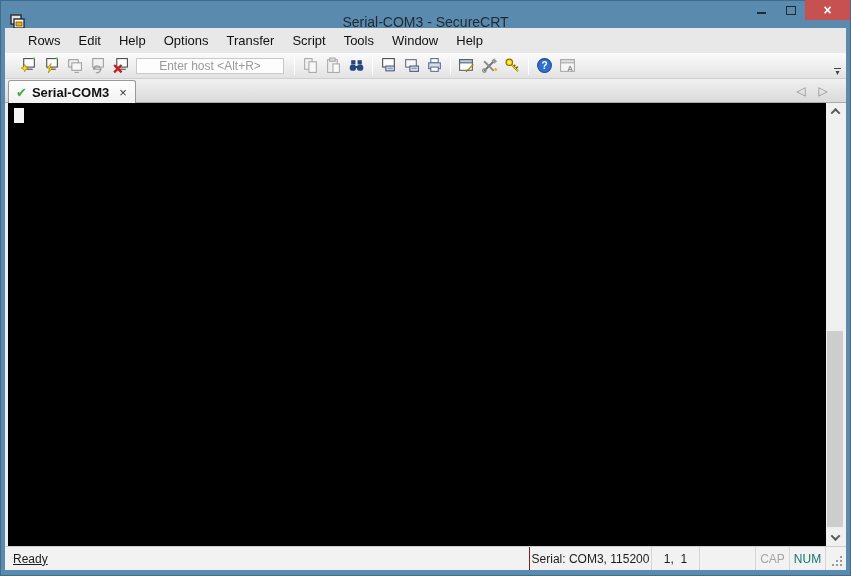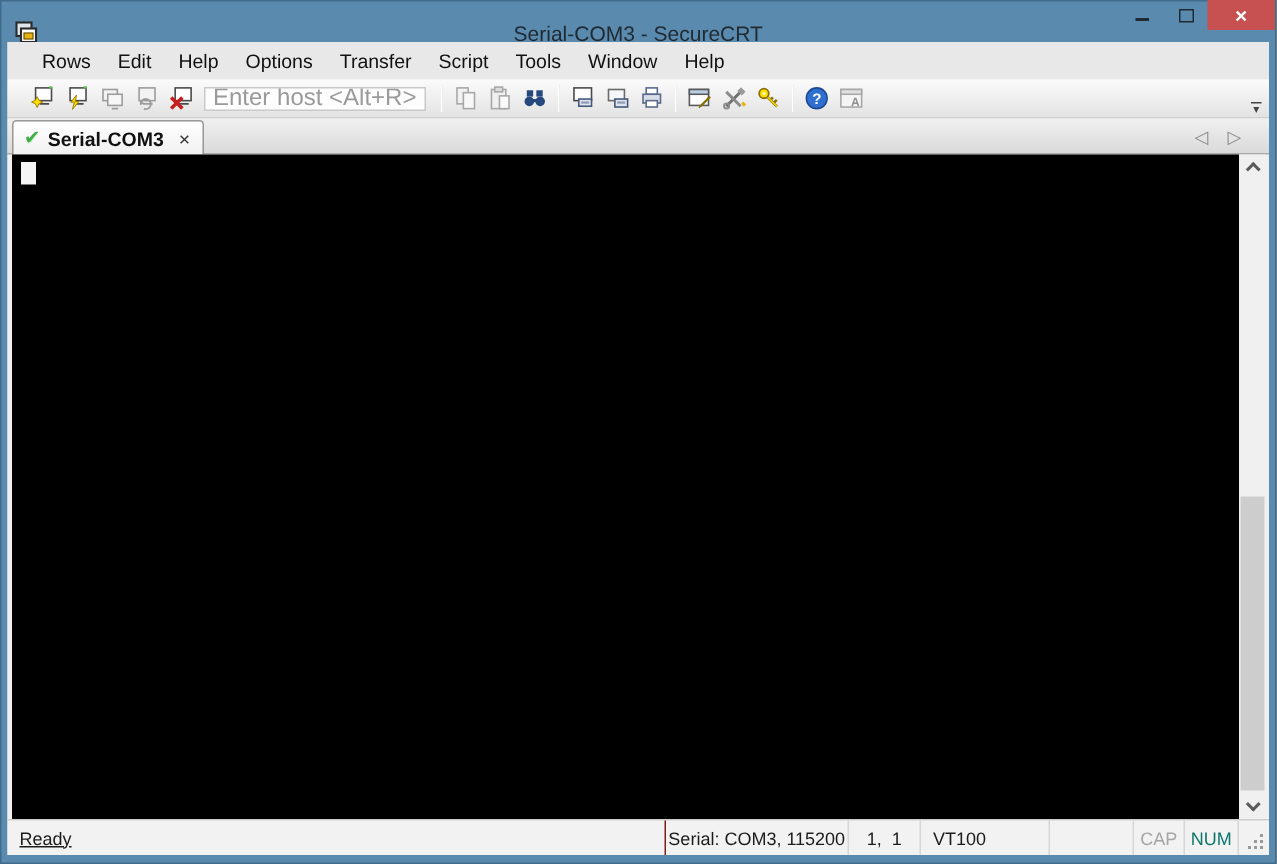--- a/index.html
+++ b/index.html
@@ -26,21 +26,21 @@
   .menu-item { padding:4px 9px; cursor:default; }
 
   
   .toolbar { height:26px; background:linear-gradient(#fbfbfb,#e3e3e3); border-bottom:1px solid #cfcfcf;
              display:flex; align-items:center; padding-left:12px; position:relative; }
   .tbtn { width:23px; height:22px; display:flex; align-items:center; justify-content:center; cursor:pointer; border-radius:2px; }
   .tbtn.disabled { cursor:default; }
   .tbtn svg { display:block; }
   .tsep { width:1px; height:18px; background:#c4c4c4; border-right:1px solid #fff; margin:0 4px; }
   .host-input { width:148px; height:16px; margin:0 6px 0 4px; border:1px solid #c9c9c9; background:#fdfdfd;
-                font-size:16px; color:#333; padding:0 5px; font-family:"Liberation Sans",sans-serif; }
+                font-size:12px; color:#333; padding:0 5px; font-family:"Liberation Sans",sans-serif;text-align:center; }
   .host-input::placeholder { color:#9a9a9a; }
   .tb-overflow { position:absolute; right:2px; bottom:2px; width:13px; display:flex; flex-direction:column;
                  align-items:center; cursor:pointer; color:#444; }
   .tb-overflow .bar { width:7px; height:1px; background:#444; margin-bottom:1px; }
   .tb-overflow .arr { font-size:8px; line-height:6px; }
 
   
   .tabbar { height:24px; background:linear-gradient(#f0f0f0,#dadada); border-bottom:1px solid #a9a9a9;
             display:flex; align-items:flex-end; padding-left:3px; position:relative; }
   .tab { height:23px; display:flex; align-items:center; padding:0 8px 0 7px; background:linear-gradient(#ffffff,#f1f1f1);
@@ -271,21 +271,20 @@
         <div class="sb-btn sb-down">
           <div class="chev-down"></div>
         </div>
       </div>
     </div>
 
     <div class="statusbar">
       <div class="seg seg-ready">Ready</div>
       <div class="seg seg-conn">Serial: COM3, 115200</div>
       <div class="seg seg-pos">1,  1</div>
-      <div class="seg seg-emu">VT100</div>
       <div class="seg seg-empty"></div>
       <div class="seg seg-cap">CAP</div>
       <div class="seg seg-num">NUM</div>
       <div class="seg seg-grip">
         <svg width="11" height="11" viewBox="0 0 11 11">
           <rect x="8" y="0" width="2" height="2" fill="#9a9a9a"></rect>
           <rect x="8" y="4" width="2" height="2" fill="#9a9a9a"></rect>
           <rect x="4" y="4" width="2" height="2" fill="#9a9a9a"></rect>
           <rect x="8" y="8" width="2" height="2" fill="#9a9a9a"></rect>
           <rect x="4" y="8" width="2" height="2" fill="#9a9a9a"></rect>

